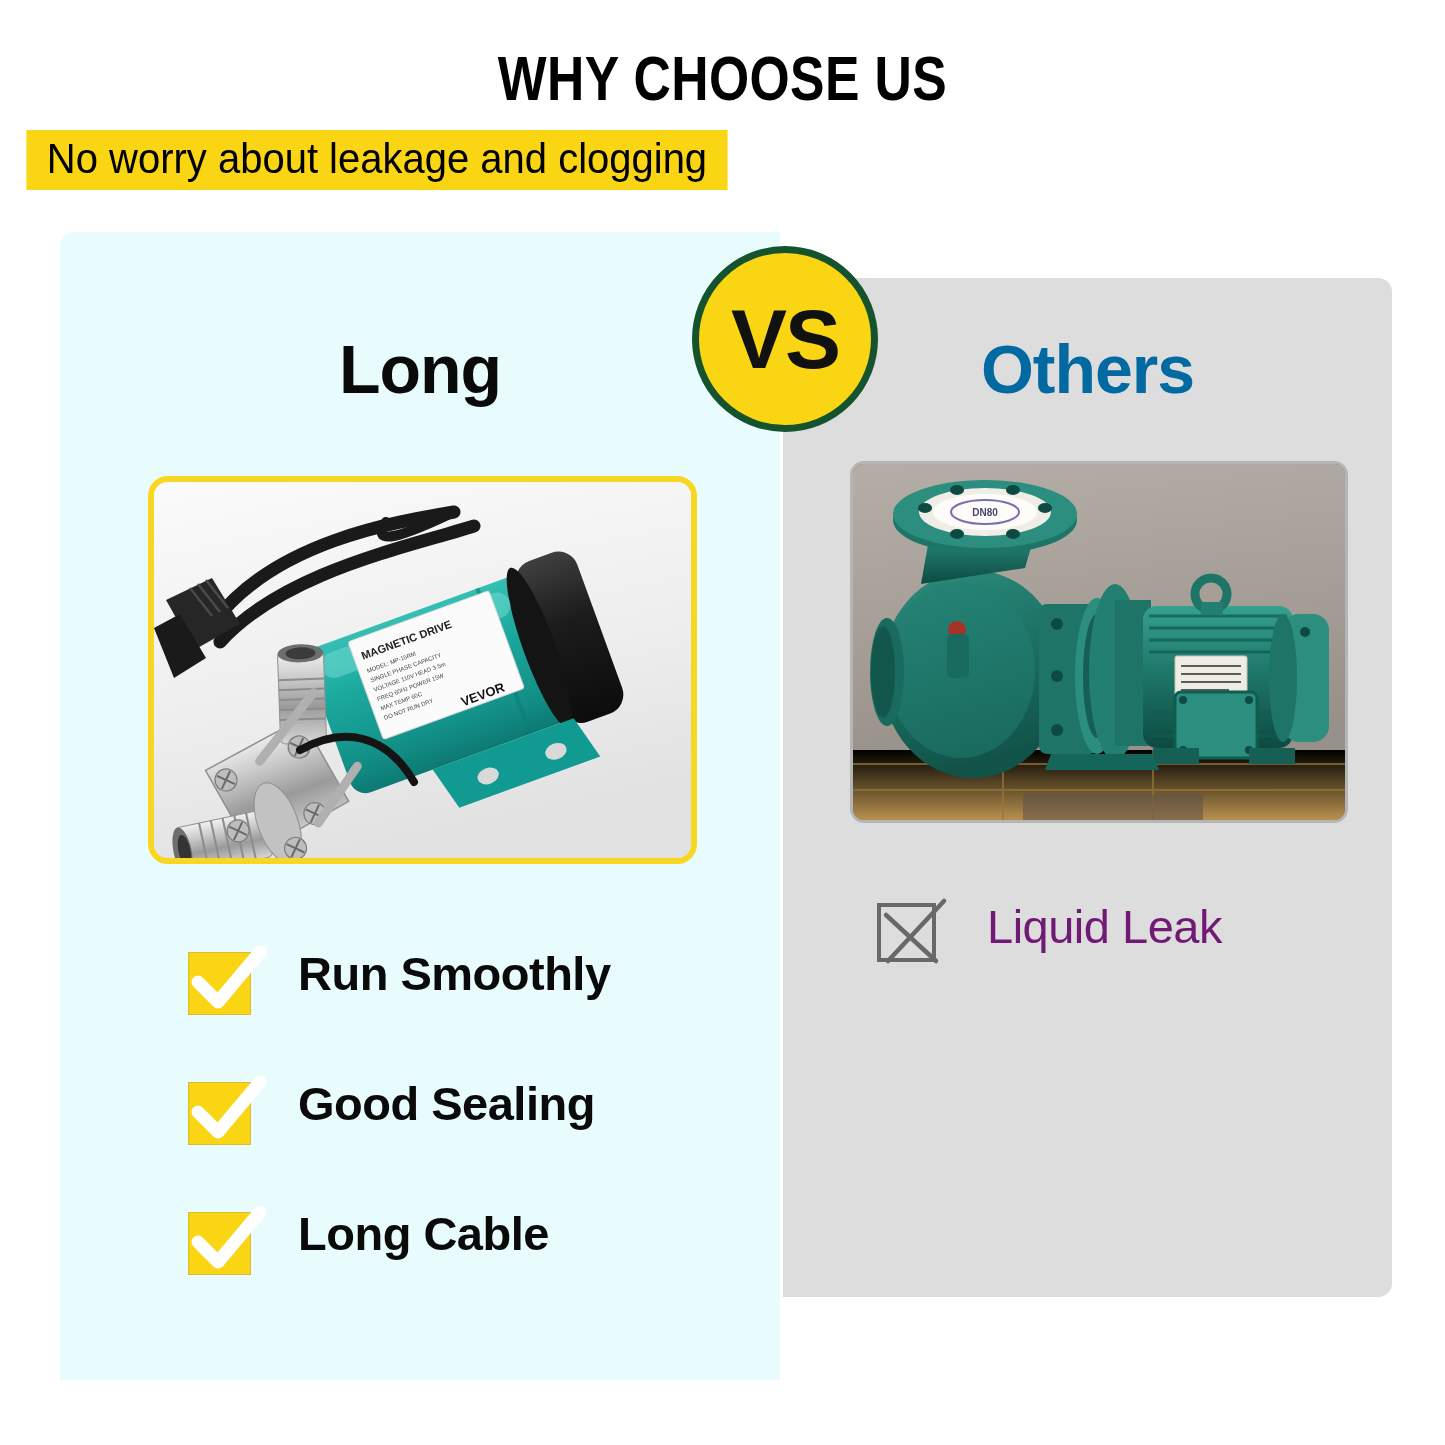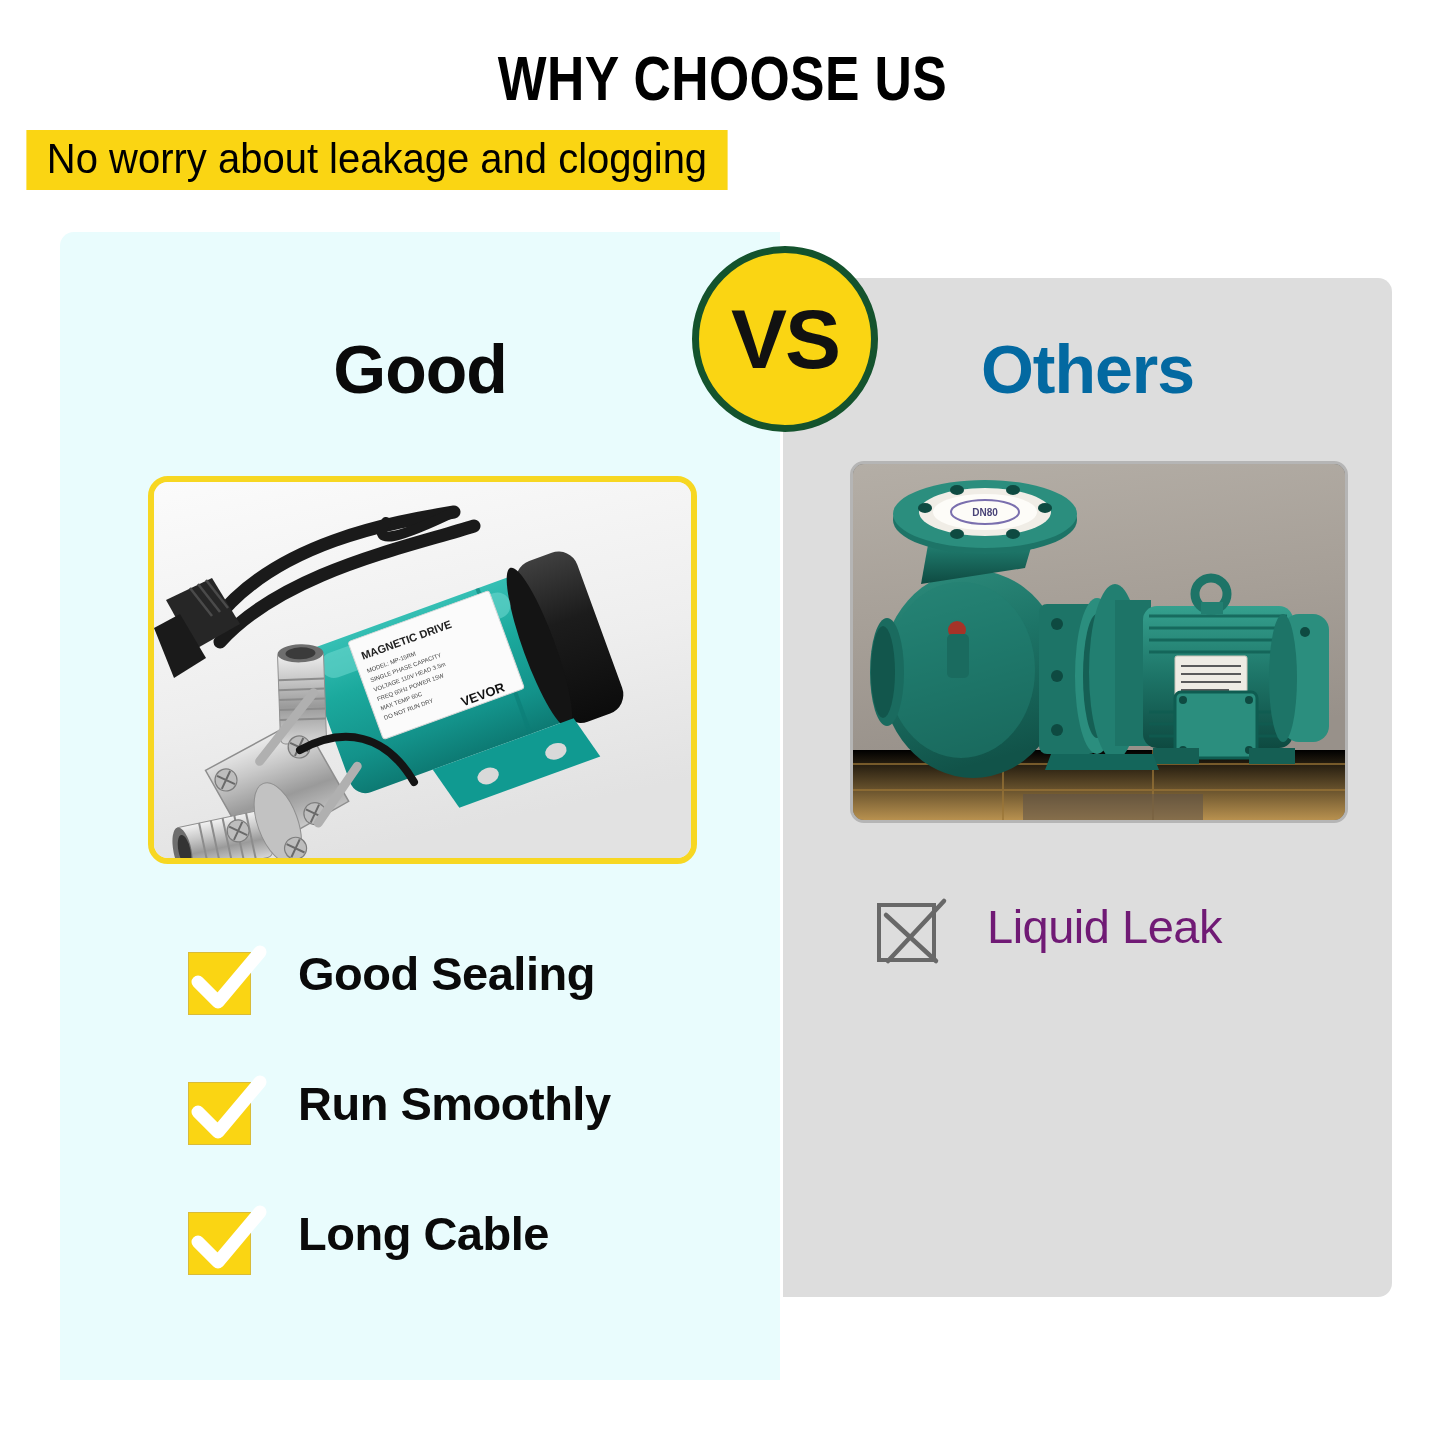--- a/index.html
+++ b/index.html
@@ -230,21 +230,21 @@
   <div class="main-title">WHY CHOOSE US</div>
   <div class="subtitle-wrap">
     <span class="subtitle">No worry about leakage and clogging</span>
   </div>
 </div>
 
 <div class="panel-ours"></div>
 
 <div class="panel-others"></div>
 
-<div class="title-ours">Good</div>
+<div class="title-ours">Long</div>
 <div class="title-others">Others</div>
 
 <div class="vs-badge">
   <span class="vs-text">VS</span>
 </div>
 
 <div class="photo-ours">
   <svg width="537" height="376" viewBox="0 0 537 376">
     <defs>
       <linearGradient id="tealBody" x1="0" y1="0" x2="0" y2="1">
@@ -502,29 +502,29 @@
   </svg>
 </div>
 
 <div class="pros-list">
 
   <div class="pro-row">
     <div class="check-box"></div>
     <svg class="check-mark" viewBox="0 0 86 86">
       <path d="M14 44 L34 64 L76 14" fill="none" stroke="#ffffff" stroke-width="13" stroke-linecap="round" stroke-linejoin="round"></path>
     </svg>
-    <div class="pro-label">Good Sealing</div>
+    <div class="pro-label">Run Smoothly</div>
   </div>
 
   <div class="pro-row">
     <div class="check-box"></div>
     <svg class="check-mark" viewBox="0 0 86 86">
       <path d="M14 44 L34 64 L76 14" fill="none" stroke="#ffffff" stroke-width="13" stroke-linecap="round" stroke-linejoin="round"></path>
     </svg>
-    <div class="pro-label">Run Smoothly</div>
+    <div class="pro-label">Good Sealing</div>
   </div>
 
   <div class="pro-row">
     <div class="check-box"></div>
     <svg class="check-mark" viewBox="0 0 86 86">
       <path d="M14 44 L34 64 L76 14" fill="none" stroke="#ffffff" stroke-width="13" stroke-linecap="round" stroke-linejoin="round"></path>
     </svg>
     <div class="pro-label">Long Cable</div>
   </div>
 

